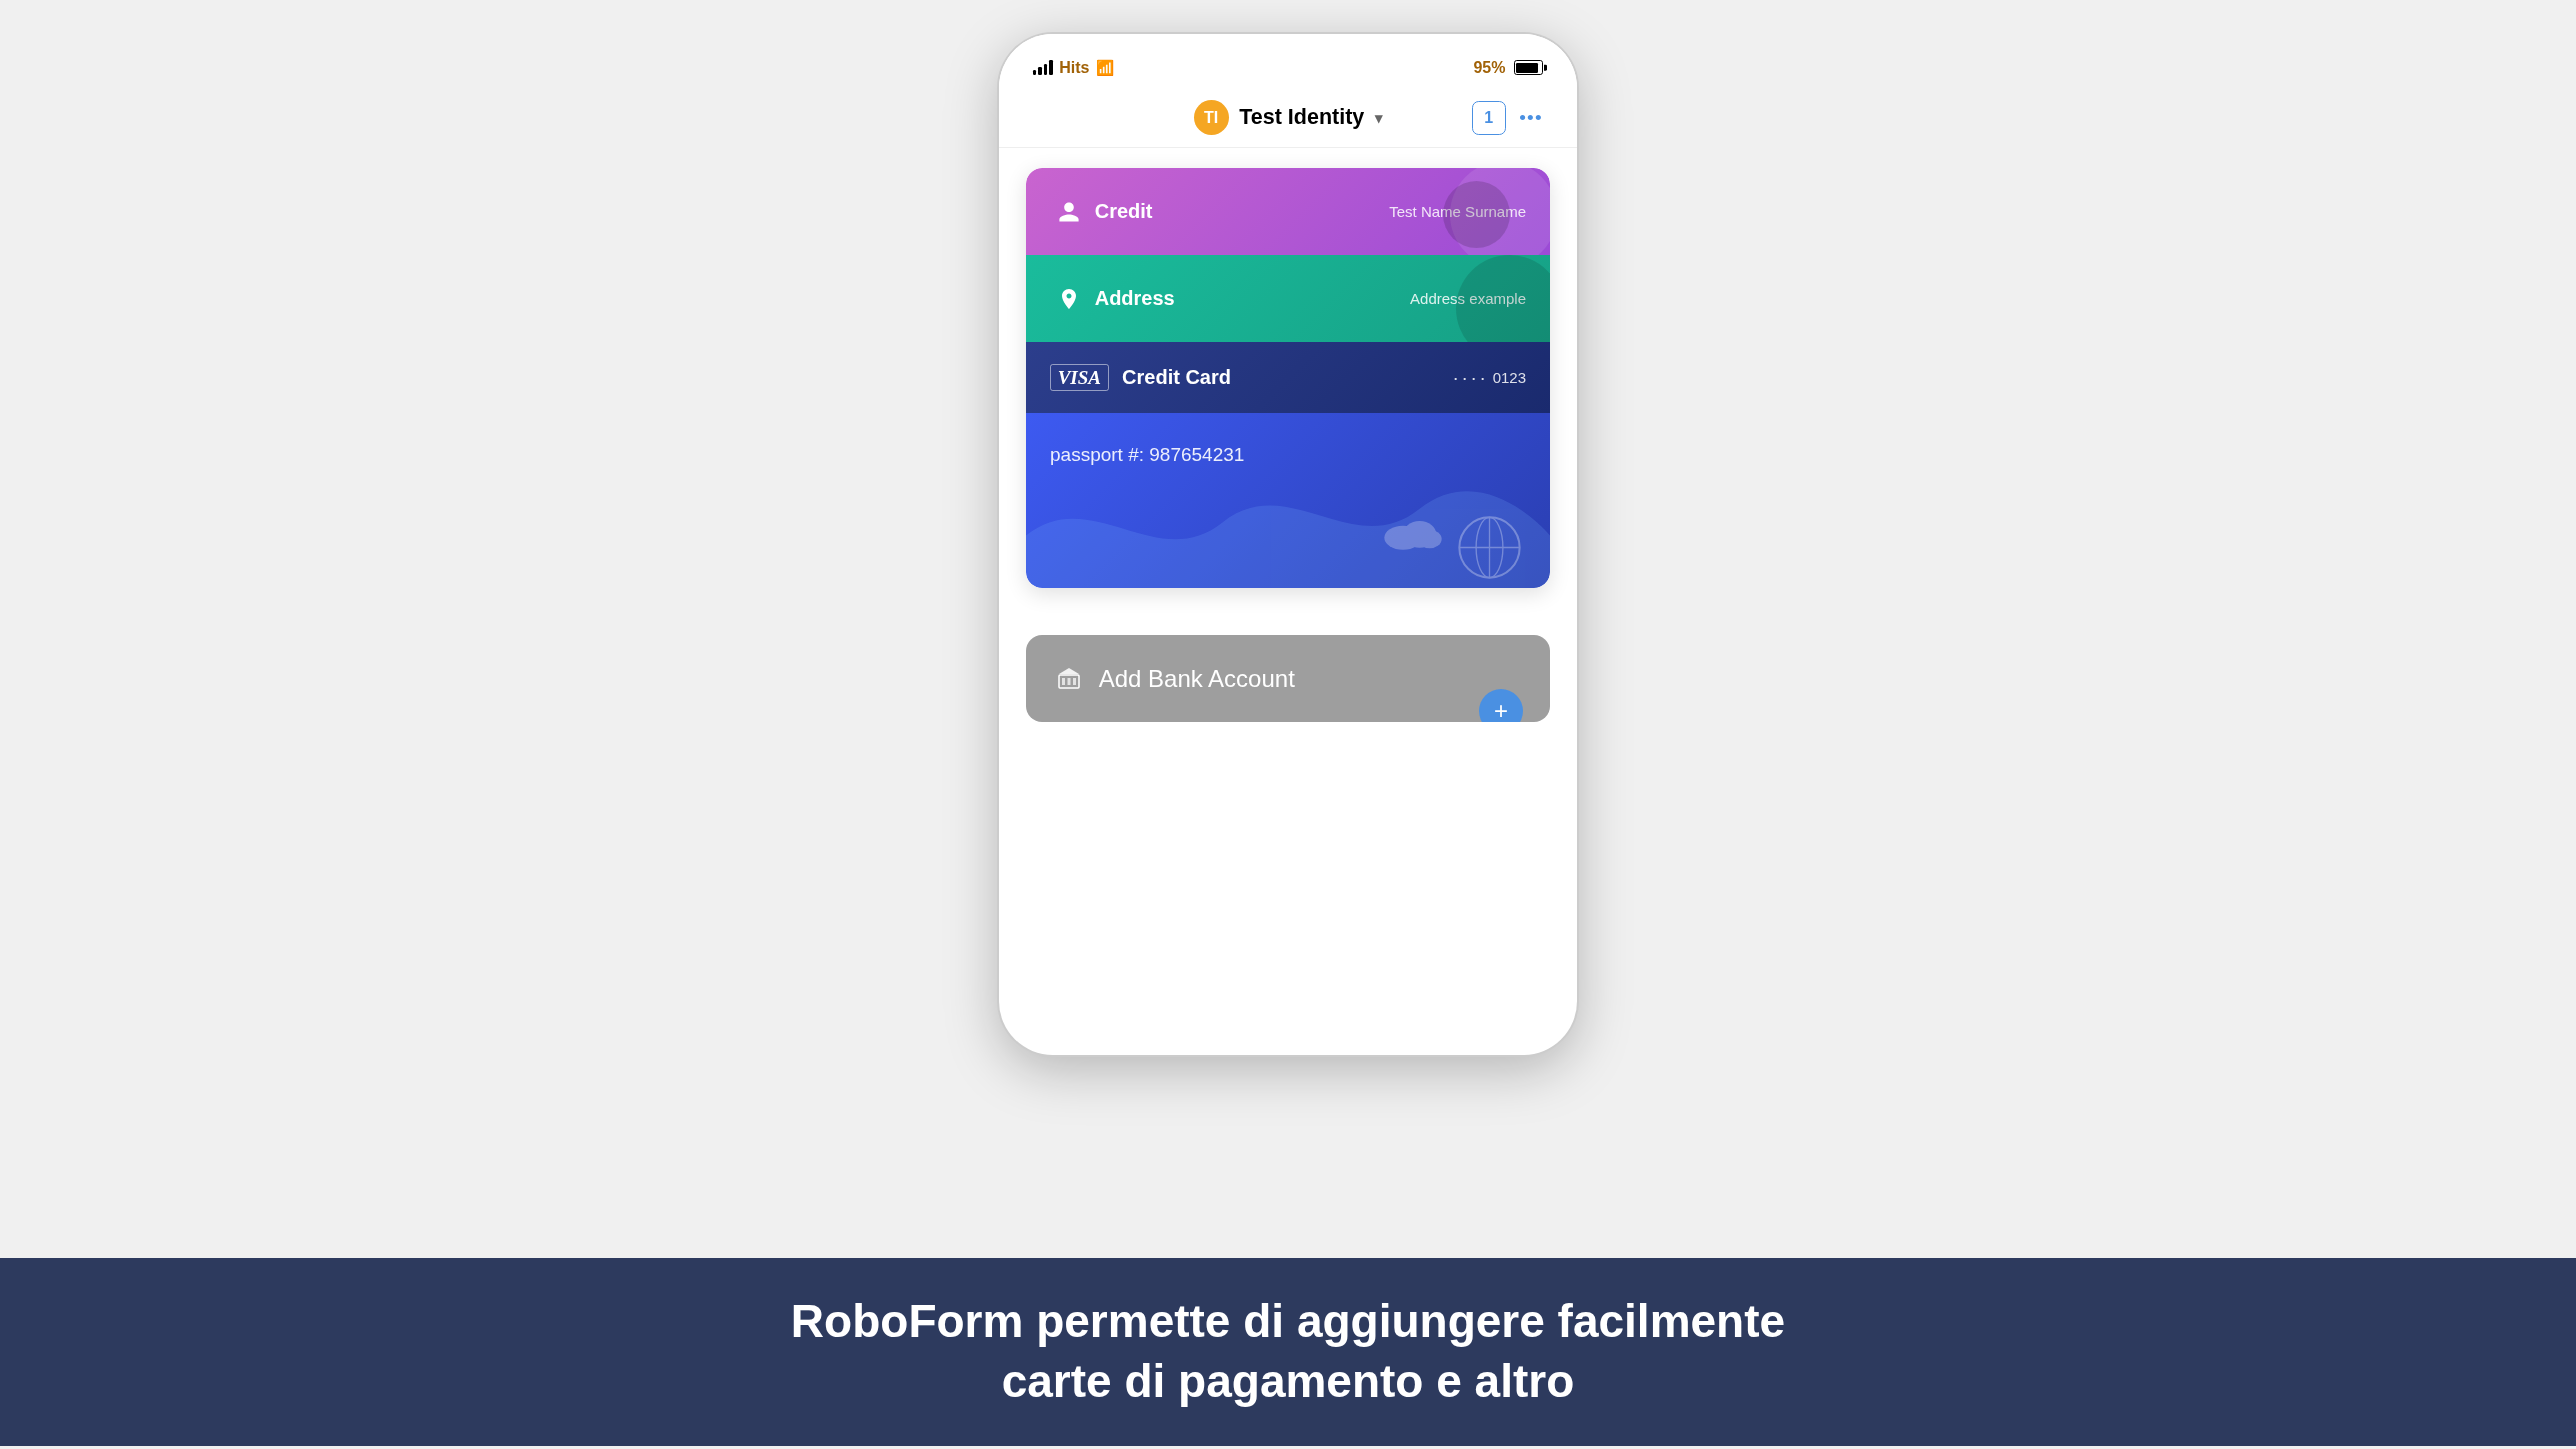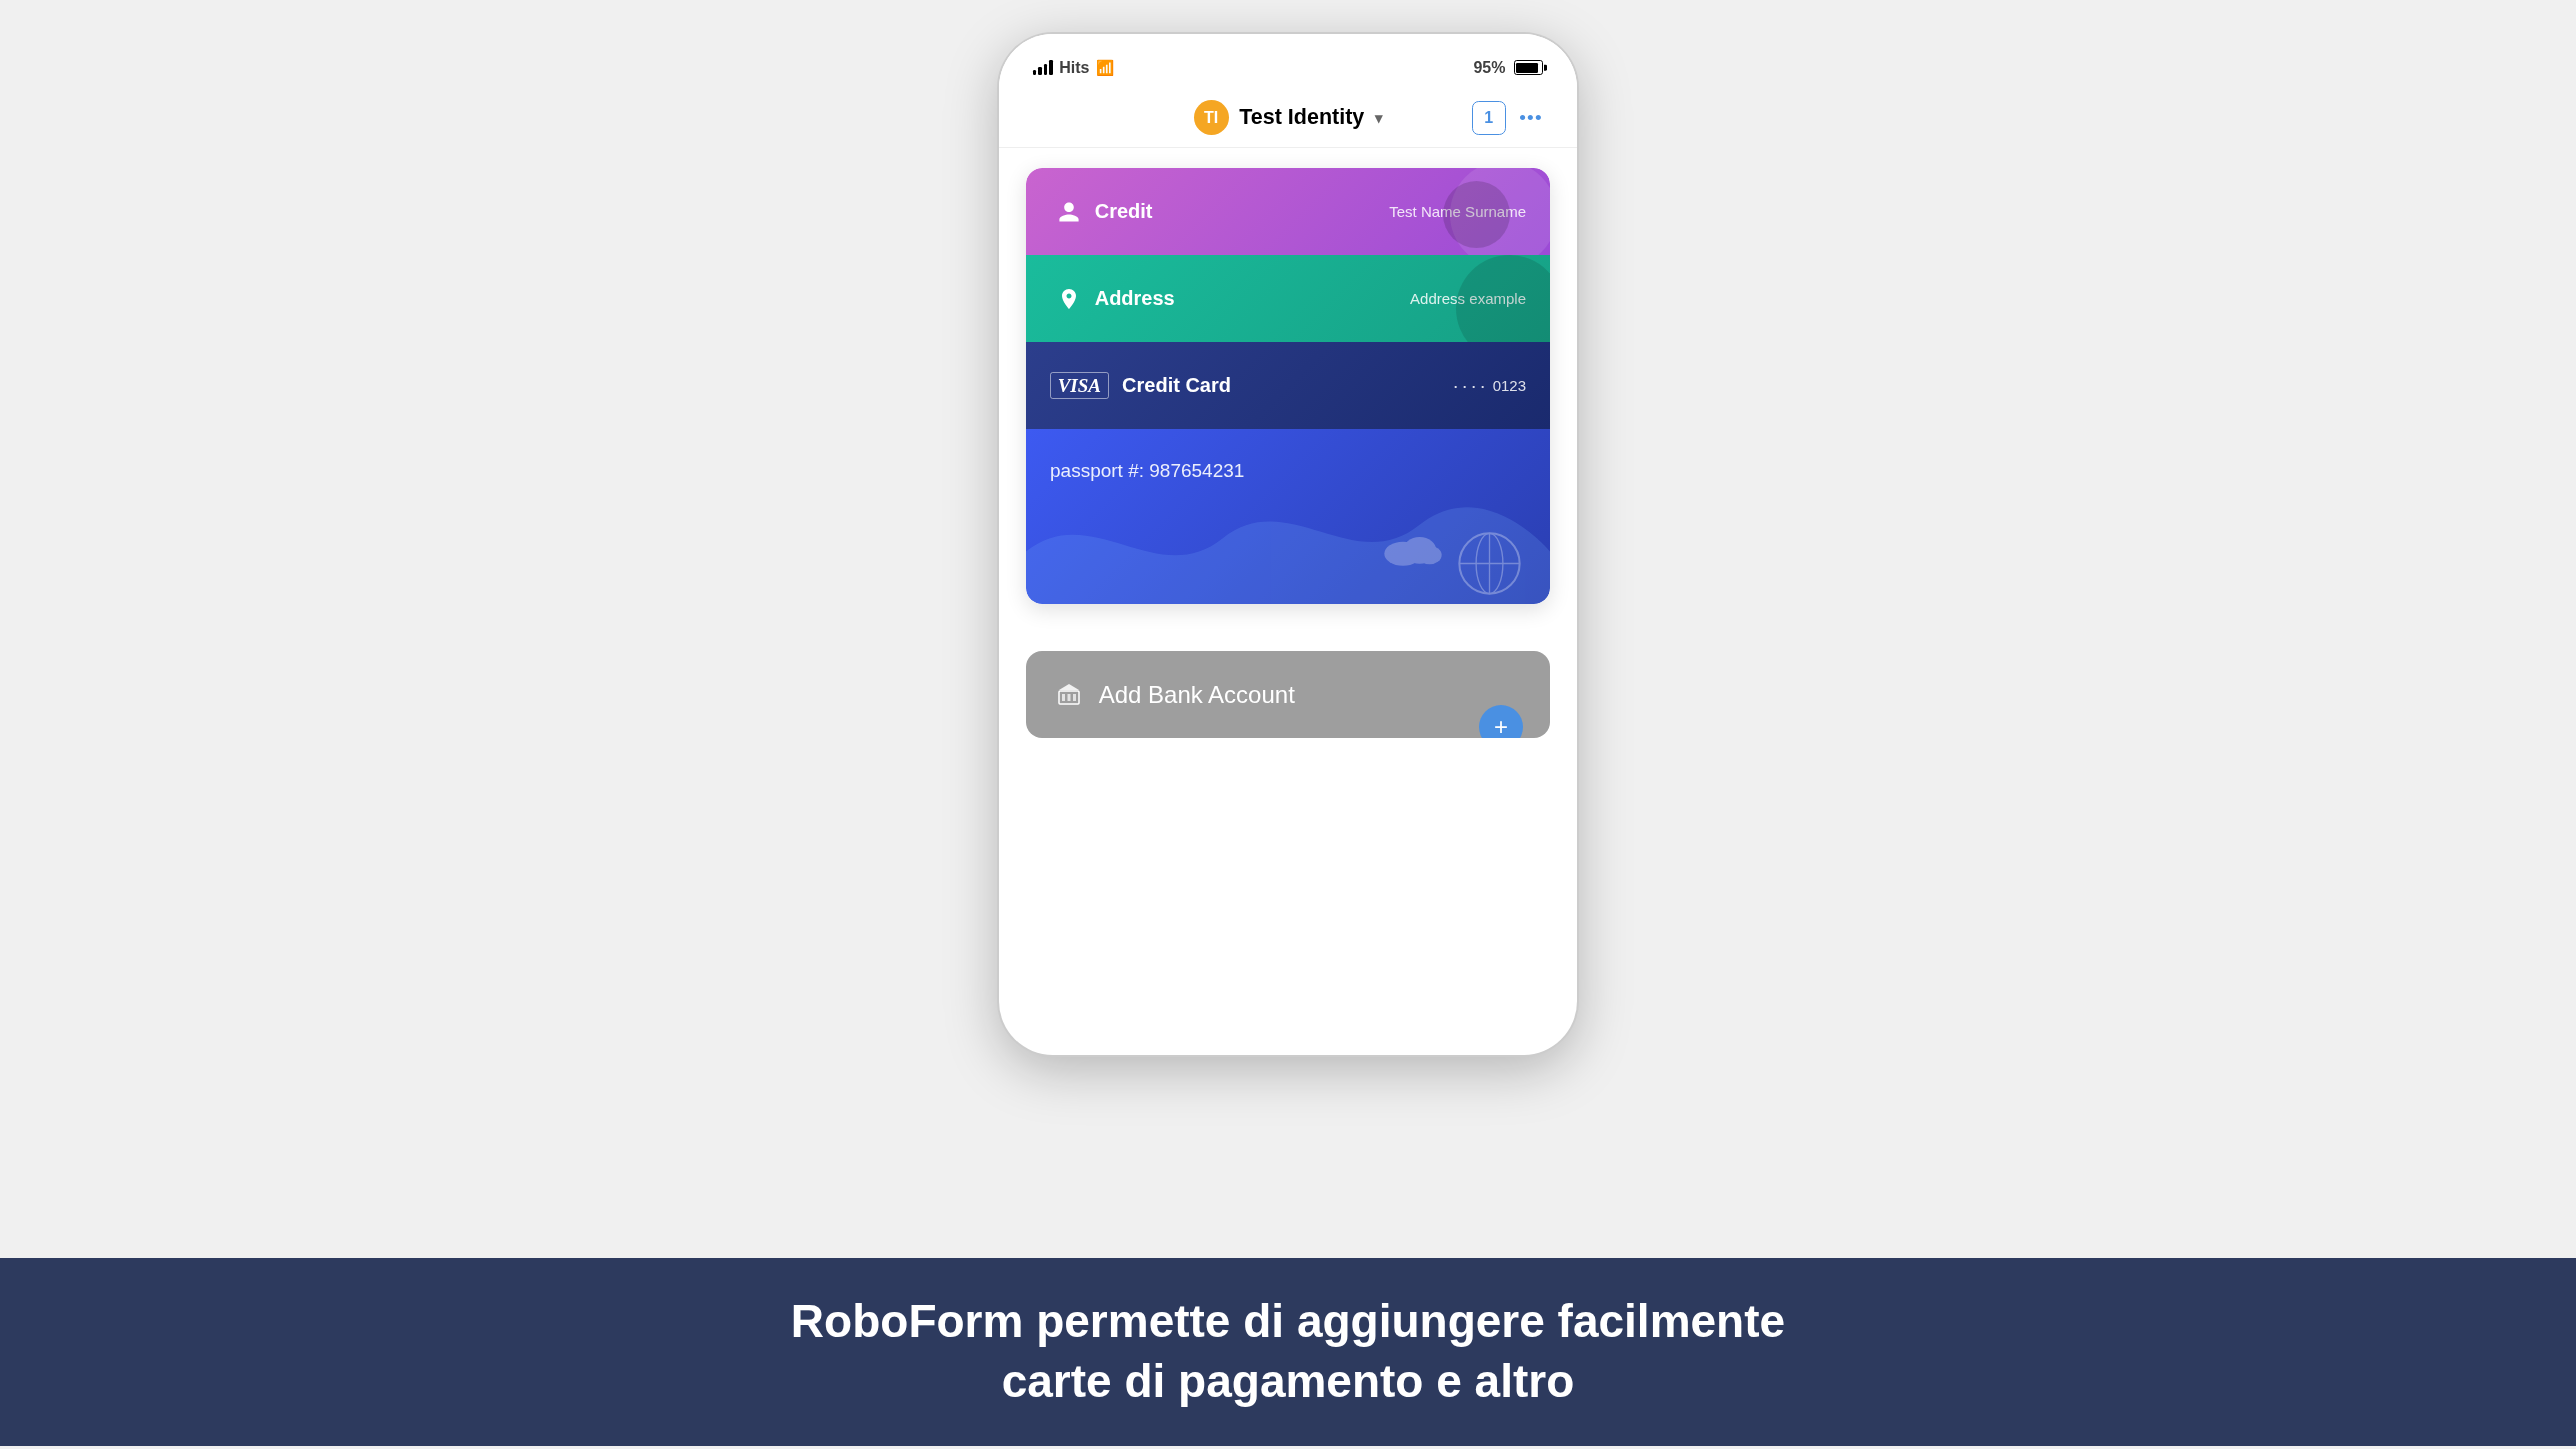--- a/index.html
+++ b/index.html
@@ -47,21 +47,21 @@
     .status-bar {
       height: 54px;
       background: #fff;
       display: flex;
       align-items: center;
       justify-content: space-between;
       padding: 0 34px;
       padding-top: 13.4px;
       font-size: 16px;
       font-weight: 600;
-      color: #404040;
+      color: #a16207;
       position: relative;
       z-index: 5;
     }
 
     .status-left {
       display: flex;
       align-items: center;
       gap: 6.7px;
     }
 
@@ -211,21 +211,21 @@
     }
 
     .card-address {
       background: linear-gradient(135deg, #1abc9c 0%, #16a085 100%);
       height: 87px;
       border-radius: 0;
     }
 
     .card-creditcard {
       background: linear-gradient(135deg, #2c3e8c 0%, #1a2a6e 100%);
-      height: 87px;
+      height: 71px;
       border-radius: 0;
     }
 
     .card-passport {
       background: linear-gradient(135deg, #3d5af1 0%, #2a3eb1 100%);
       border-radius: 0 0 16px 16px;
       height: auto;
       min-height: 175px;
       padding-top: 20px;
       padding-bottom: 13.4px;

